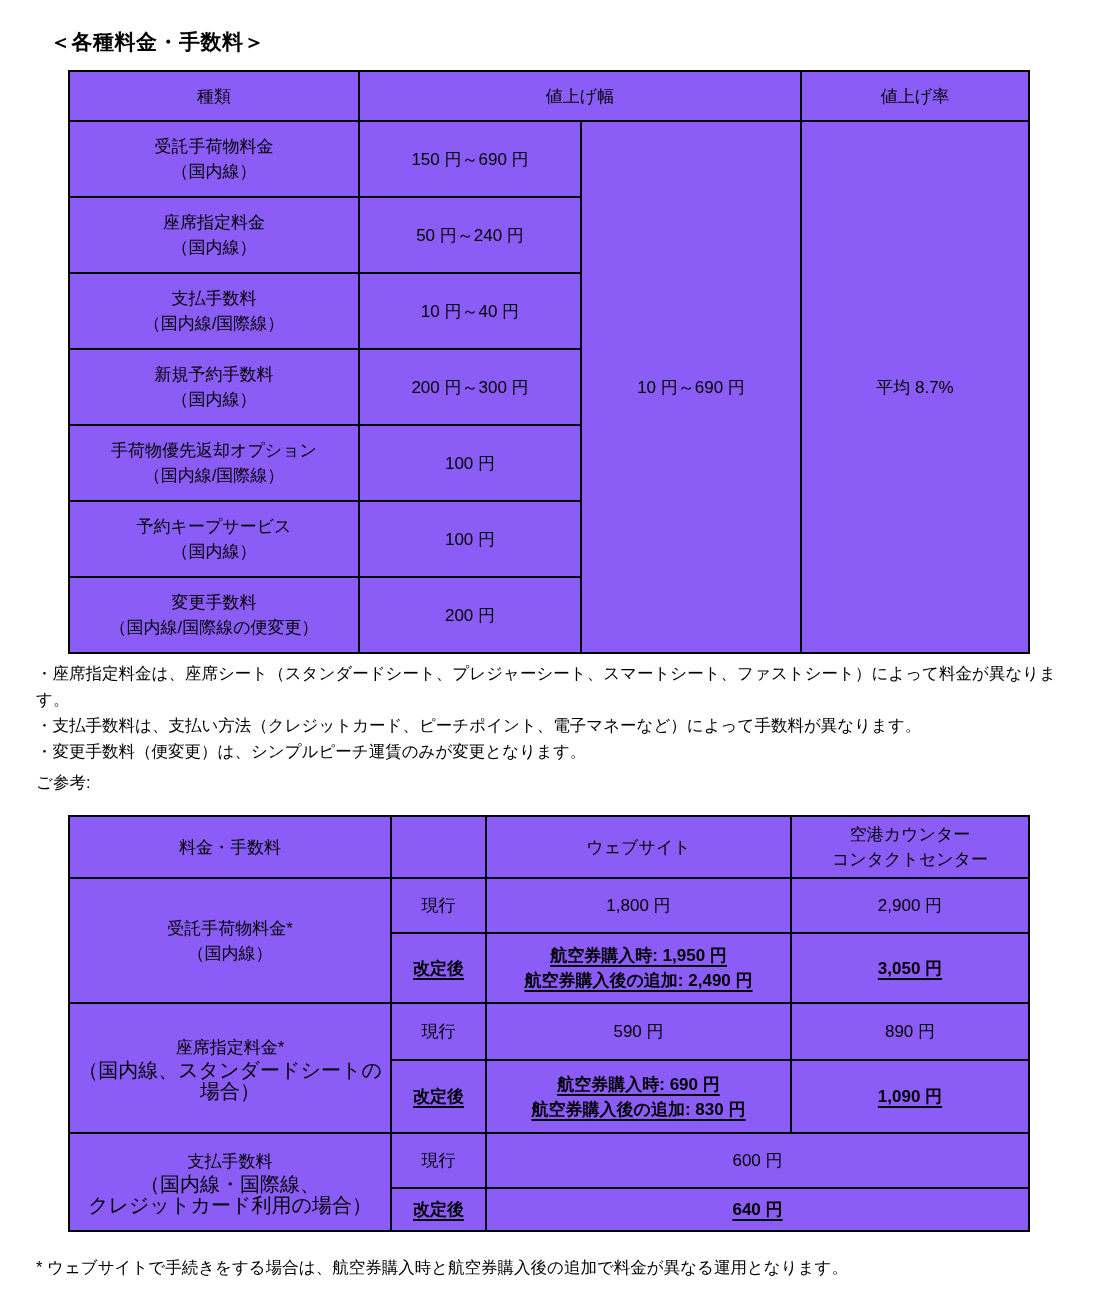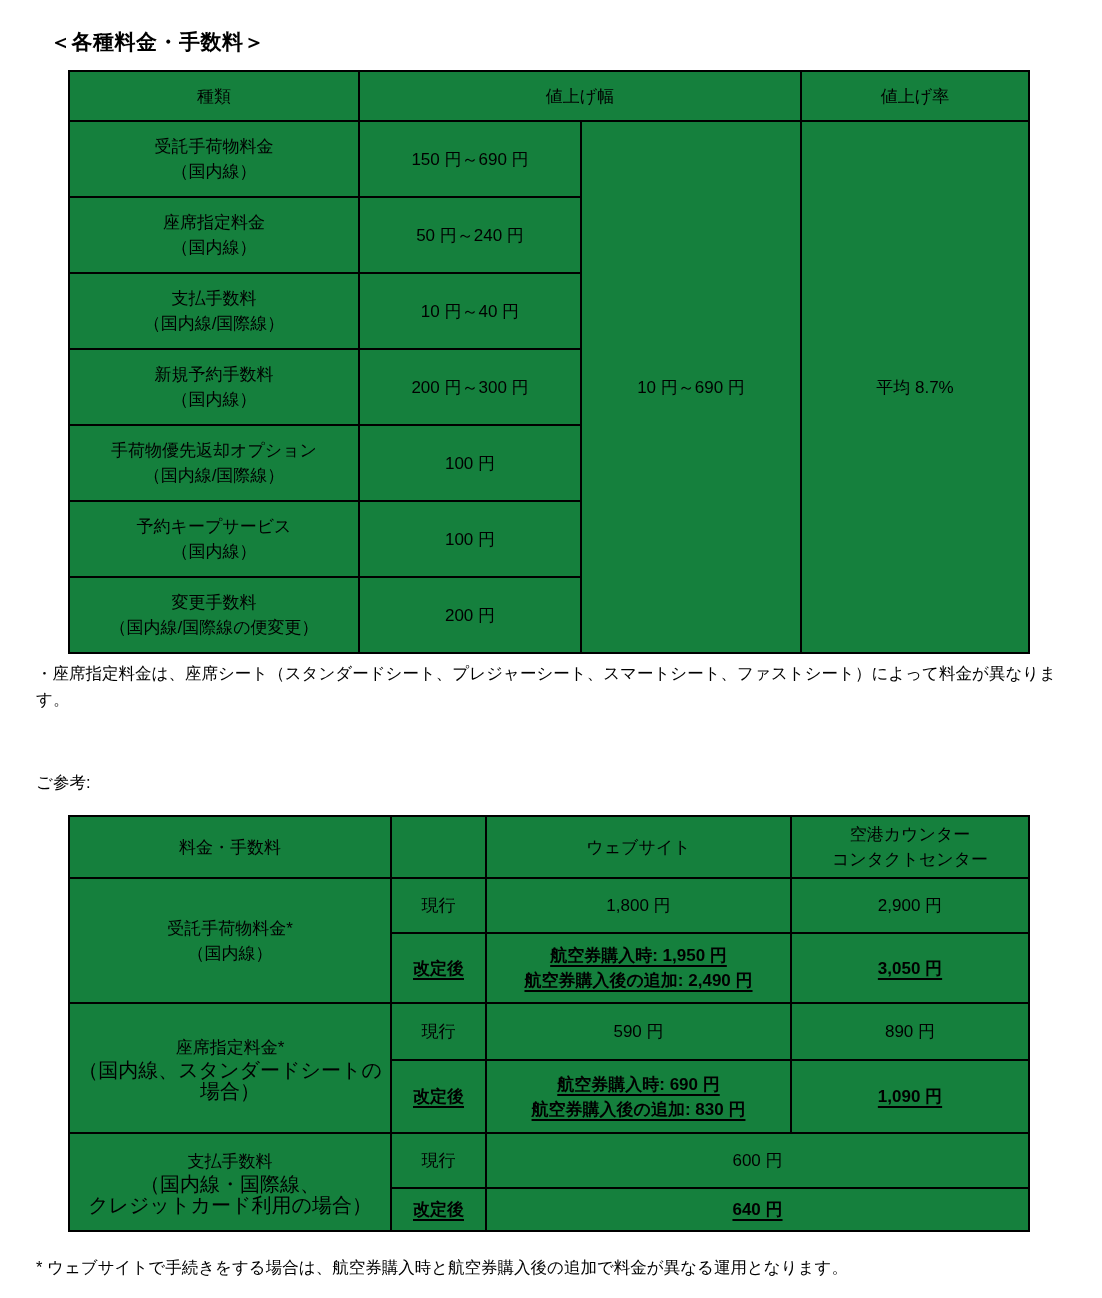--- a/index.html
+++ b/index.html
@@ -14,21 +14,21 @@
 
   .title {
     position: absolute; left: 38px; top: 28px;
     font-size: 21px; font-weight: bold; letter-spacing: 0.5px; margin-left: 12px;
   }
 
   table {
     position: absolute;
     border-collapse: collapse;
     table-layout: fixed;
-    background: #15803d;
+    background: #8b5cf6;
   }
   td {
     border: 2px solid #000000;
     text-align: center;
     vertical-align: middle;
     padding: 2px 4px;
     font-size: 17px;
     line-height: 25px;
     overflow: hidden;
   }
@@ -146,20 +146,22 @@
           <div>変更手数料</div>
           <div>（国内線/国際線の便変更）</div>
         </td>
         <td>200 円</td>
       </tr>
     </tbody>
   </table>
 
   <div class="notes">
     <div>・座席指定料金は、座席シート（スタンダードシート、プレジャーシート、スマートシート、ファストシート）によって料金が異なります。</div>
+    <div>・支払手数料は、支払い方法（クレジットカード、ピーチポイント、電子マネーなど）によって手数料が異なります。</div>
+    <div>・変更手数料（便変更）は、シンプルピーチ運賃のみが変更となります。</div>
   </div>
 
   <div class="ref-label">ご参考:</div>
 
   <table class="t2">
     <colgroup>
       <col style="width:322px">
         <col style="width:95px">
         <col style="width:305px">
         <col style="width:238px">

